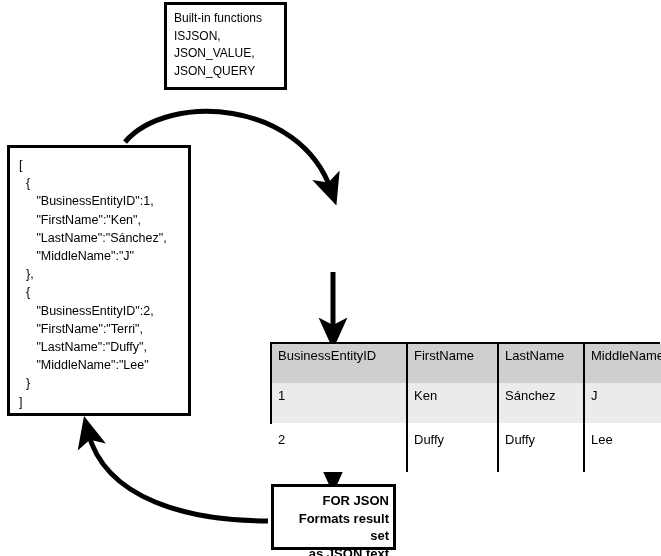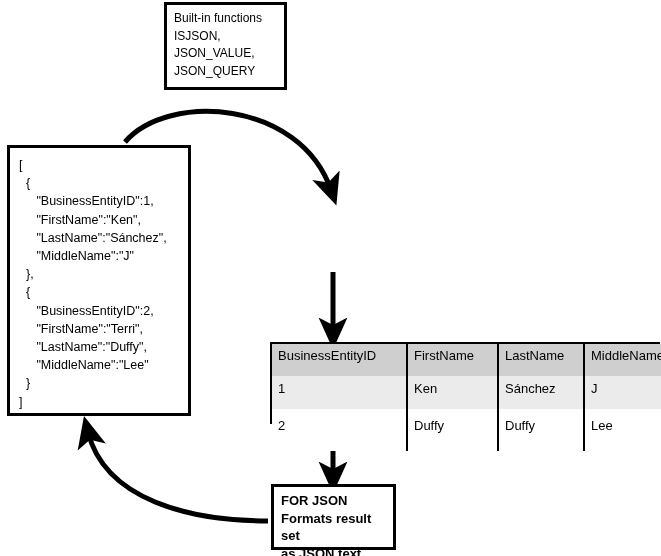--- a/index.html
+++ b/index.html
@@ -53,20 +53,21 @@
     left: 270px;
     top: 204px;
     width: 126px;
     height: 65px;
   }
   #forjson-box {
     left: 271px;
     top: 484px;
     width: 125px;
     height: 66px;
+    text-align: right;
   }
   #forjson-box .txt {
     font-weight: bold;
     font-size: 13px;
     line-height: 17.5px;
   }
 
   
   #result-table {
     position: absolute;
@@ -84,21 +85,21 @@
     height: 100%;
     border-collapse: collapse;
     table-layout: fixed;
   }
   #result-table th, #result-table td {
     border-left: 2px solid #000000;
     border-right: 2px solid #000000;
     font-size: 13px;
     font-weight: normal;
     text-align: left;
-    padding: 0 0 9px 6px;
+    padding: 0 0 16px 6px;
     color: #000000;
     vertical-align: middle;
   }
   #result-table th:first-child, #result-table td:first-child {
     border-left: none;
   }
   #result-table th:last-child, #result-table td:last-child {
     border-right: none;
   }
   #result-table thead th {

